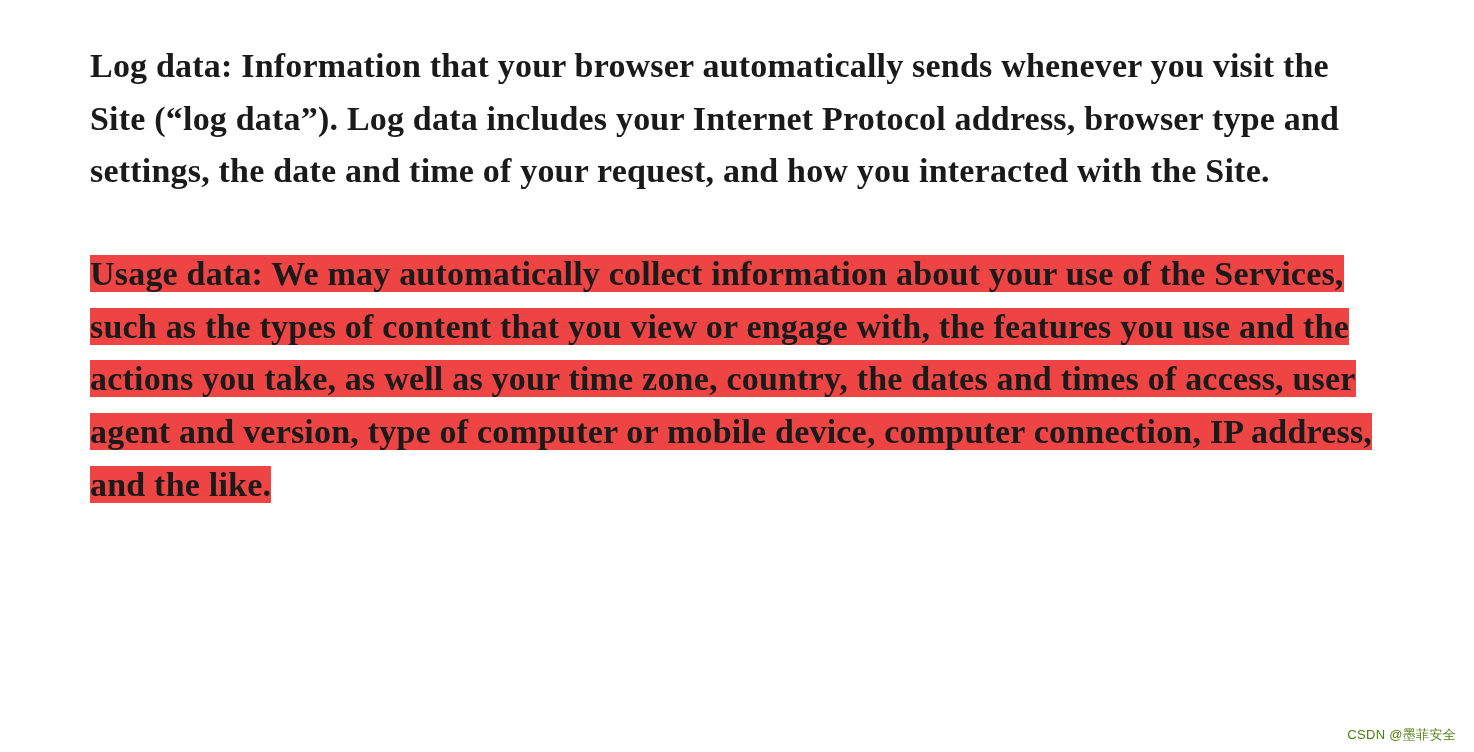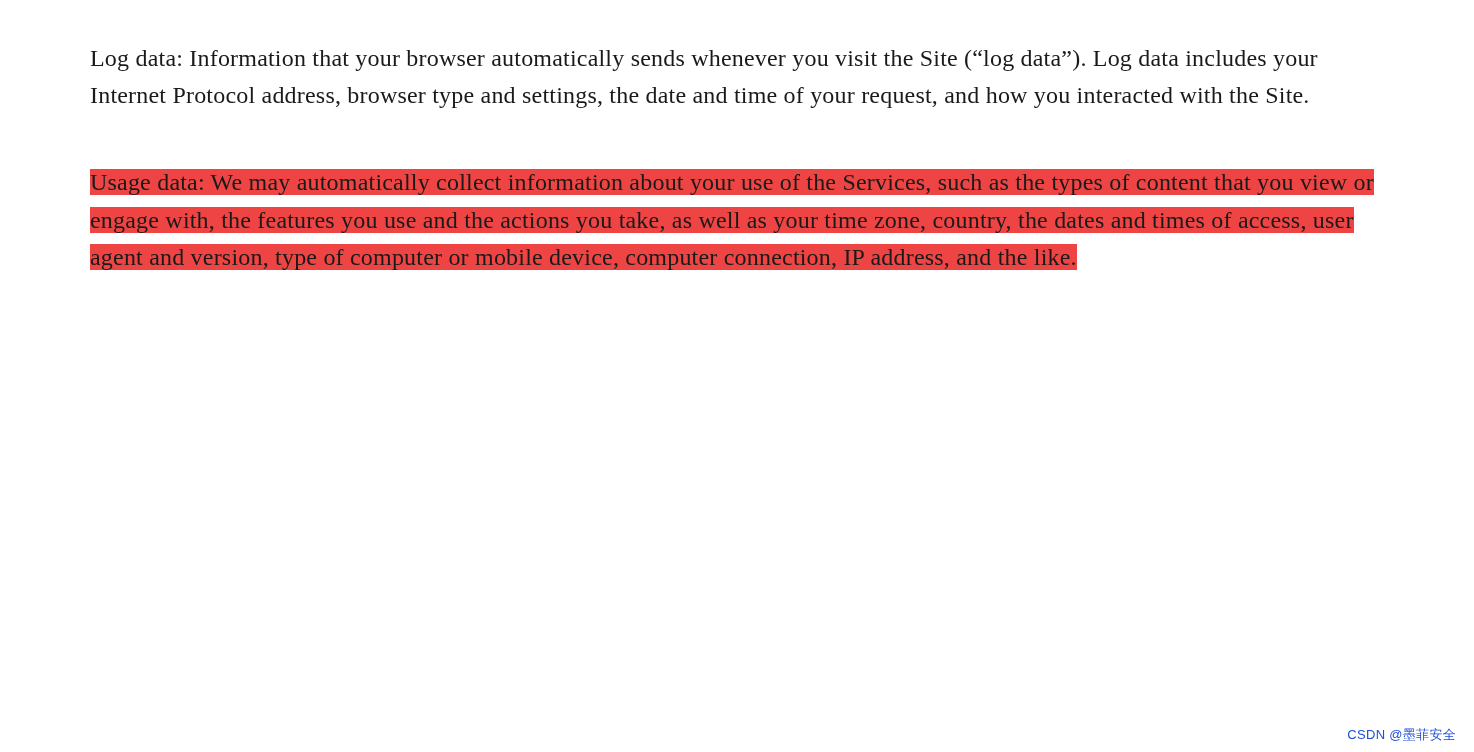--- a/index.html
+++ b/index.html
@@ -10,38 +10,39 @@
     body {
       font-family: Georgia, 'Times New Roman', Times, serif;
       background: #ffffff;
       width: 1474px;
       height: 752px;
       padding: 40px 90px 40px 90px;
       position: relative;
       color: #1a1a1a;
     }
     .paragraph {
-      font-size: 24px;
+      font-size: 34px;
       line-height: 1.55;
       margin-bottom: 50px;
       letter-spacing: 0.2px;
+      font-weight: bold;
     }
     .paragraph:last-of-type {
       margin-bottom: 0;
     }
     .highlighted {
       background-color: #ef4444;
     }
     .watermark {
       position: absolute;
       bottom: 8px;
       right: 18px;
       font-family: Arial, sans-serif;
       font-size: 13px;
-      color: #1d4ed8;
+      color: #4d7c0f;
       letter-spacing: 0.3px;
     }
   </style>
 </head>
 <body>
 
 <p class="paragraph">Log data: Information that your browser automatically sends whenever you visit the Site (“log data”). Log data includes your Internet Protocol address, browser type and settings, the date and time of your request, and how you interacted with the Site.</p>
 
 <p class="paragraph">
   <span class="highlighted">Usage data: We may automatically collect information about your use of the Services, such as the types of content that you view or engage with, the features you use and the actions you take, as well as your time zone, country, the dates and times of access, user agent and version, type of computer or mobile device, computer connection, IP address, and the like.</span>

